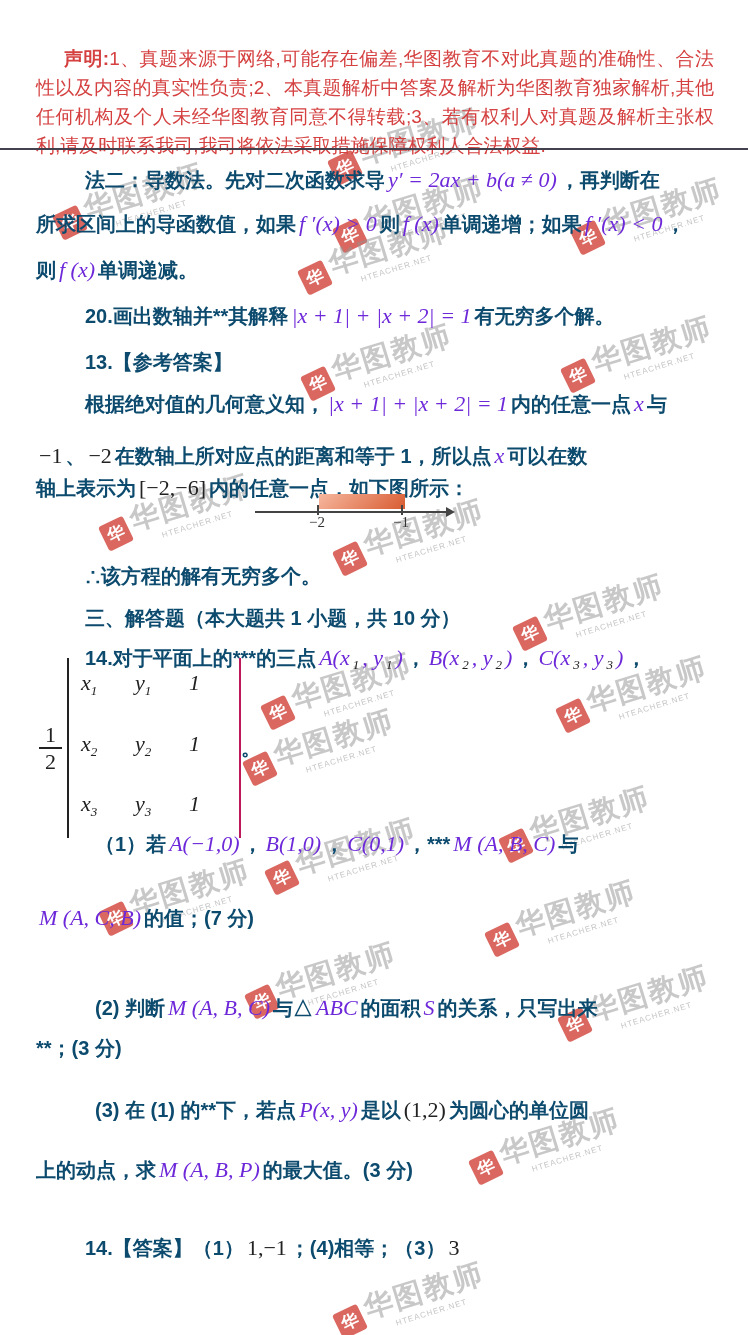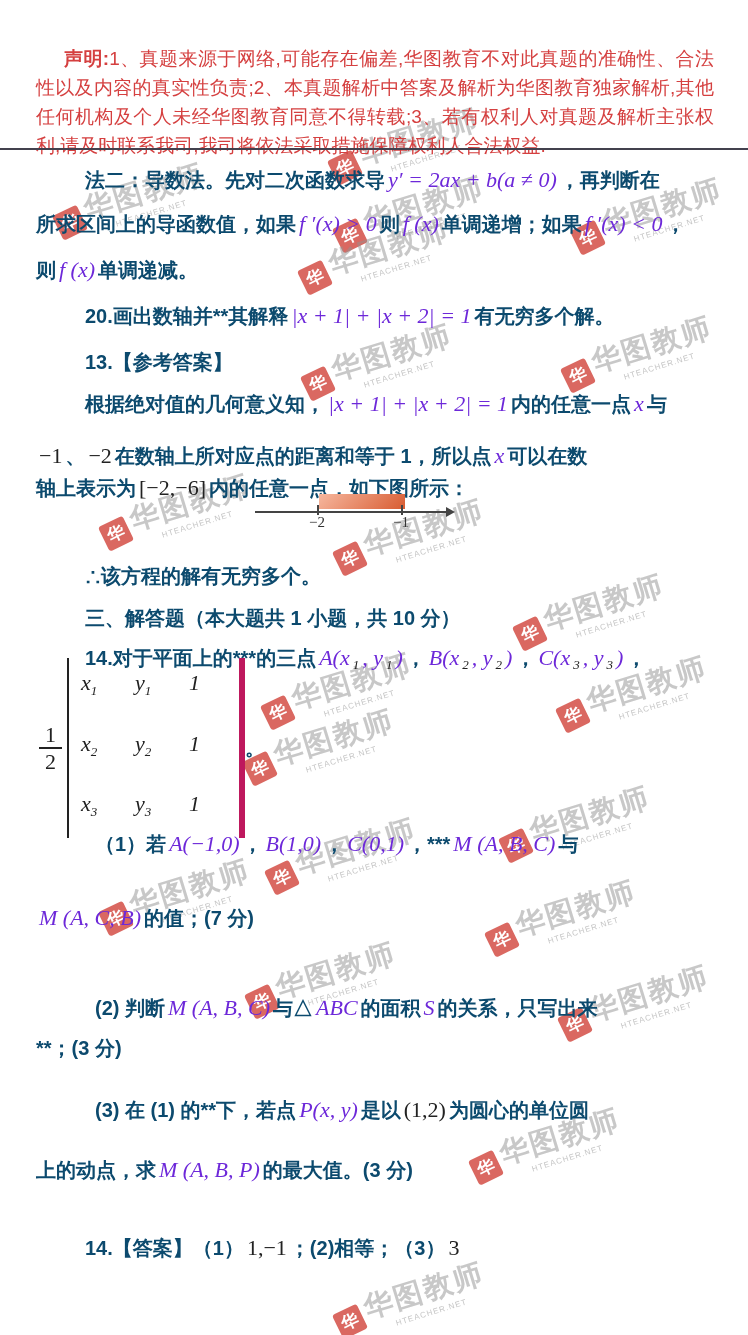--- a/index.html
+++ b/index.html
@@ -69,21 +69,21 @@
   .frac{
     display:inline-flex;flex-direction:column;align-items:center;
     font-family:"Liberation Serif",serif;font-size:22px;color:#222;
     margin:0 5px 0 3px;
   }
   .frac-num{line-height:1.15;padding:0 6px;border-bottom:2px solid #222;}
   .frac-den{line-height:1.15;}
   .det{
     display:inline-grid;grid-template-columns:repeat(3,54px);
     row-gap:12px;padding:5px 4px;
-    border-left:2px solid #222;border-right:6px solid #be185d;
+    border-left:2px solid #222;border-right:2px solid #be185d;
   }
   .det-cell{
     font-family:"Liberation Serif",serif;font-style:italic;
     font-size:22px;color:#222;padding-left:8px;
   }
   .det-cell sub{font-size:13px;font-style:italic;}
   
   .numberline{position:absolute;left:255px;top:492px;width:210px;height:46px;z-index:2;}
   .nl-bar{position:absolute;left:64px;top:2px;width:86px;height:15px;}
   .nl-axis{position:absolute;left:0;top:19px;width:193px;height:2px;background:#444;}
@@ -294,13 +294,13 @@
     </span>
   <span class="seg-t">。</span>
 </div>
 
 <div class="line" style="top:824px;left:95px"><span class="seg-t">（1）若</span><span class="seg-m">A(−1,0)</span><span class="seg-t">，</span><span class="seg-m">B(1,0)</span><span class="seg-t">，</span><span class="seg-m">C(0,1)</span><span class="seg-t">，***</span><span class="seg-m">M (A,  B,  C)</span><span class="seg-t">与</span></div>
 <div class="line" style="top:898px;left:36px"><span class="seg-m">M (A,  C,  B)</span><span class="seg-t">的值；(7 分)</span></div>
 <div class="line" style="top:988px;left:95px"><span class="seg-t">(2) 判断</span><span class="seg-m">M (A,  B,  C)</span><span class="seg-t">与△</span><span class="seg-m">ABC</span><span class="seg-t">的面积</span><span class="seg-m">S</span><span class="seg-t">的关系，只写出来</span></div>
 <div class="line" style="top:1028px;left:36px"><span class="seg-t">**；(3 分)</span></div>
 <div class="line" style="top:1090px;left:95px"><span class="seg-t">(3) 在 (1) 的**下，若点</span><span class="seg-m">P(x,  y)</span><span class="seg-t">是以</span><span class="seg-mu">(1,2)</span><span class="seg-t">为圆心的单位圆</span></div>
 <div class="line" style="top:1150px;left:36px"><span class="seg-t">上的动点，求</span><span class="seg-m">M (A,  B,  P)</span><span class="seg-t">的最大值。(3 分)</span></div>
-<div class="line" style="top:1228px;left:85px"><span class="seg-t">14.【答案】（1）</span><span class="seg-mu">1,−1</span><span class="seg-t">；(2)相等；（3）</span><span class="seg-mu">3</span></div>
+<div class="line" style="top:1228px;left:85px"><span class="seg-t">14.【答案】（1）</span><span class="seg-mu">1,−1</span><span class="seg-t">；(4)相等；（3）</span><span class="seg-mu">3</span></div>
 
 </body></html>

